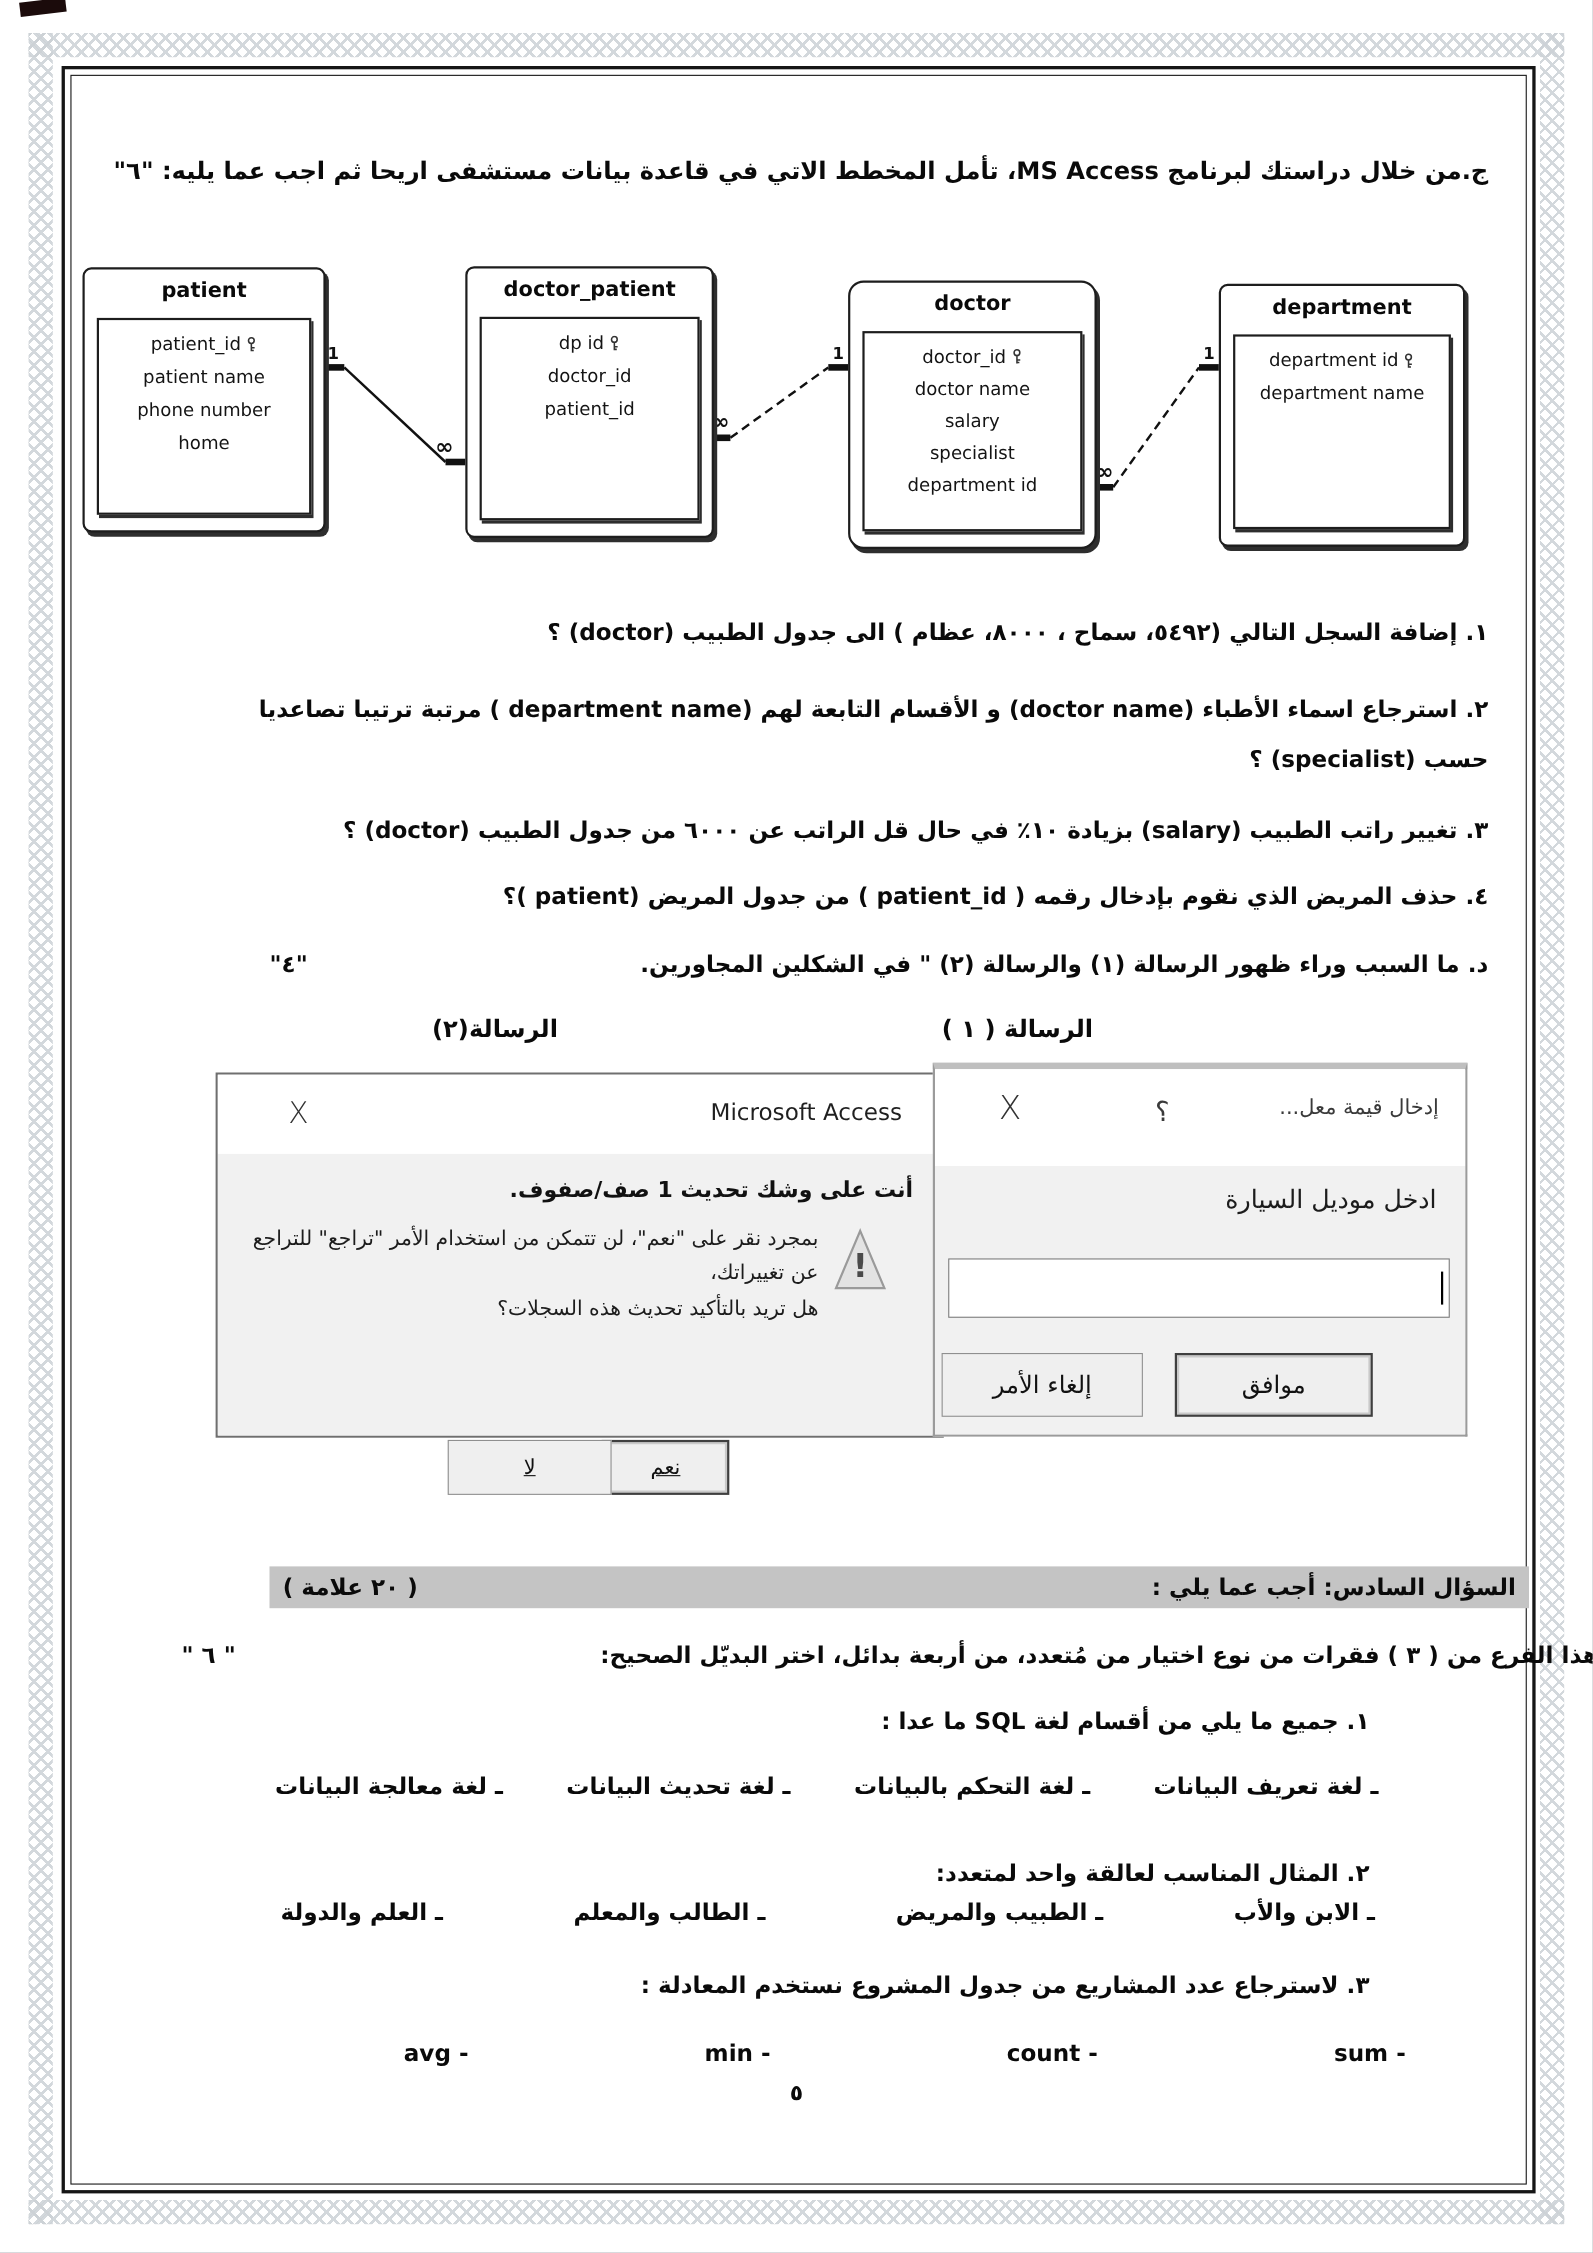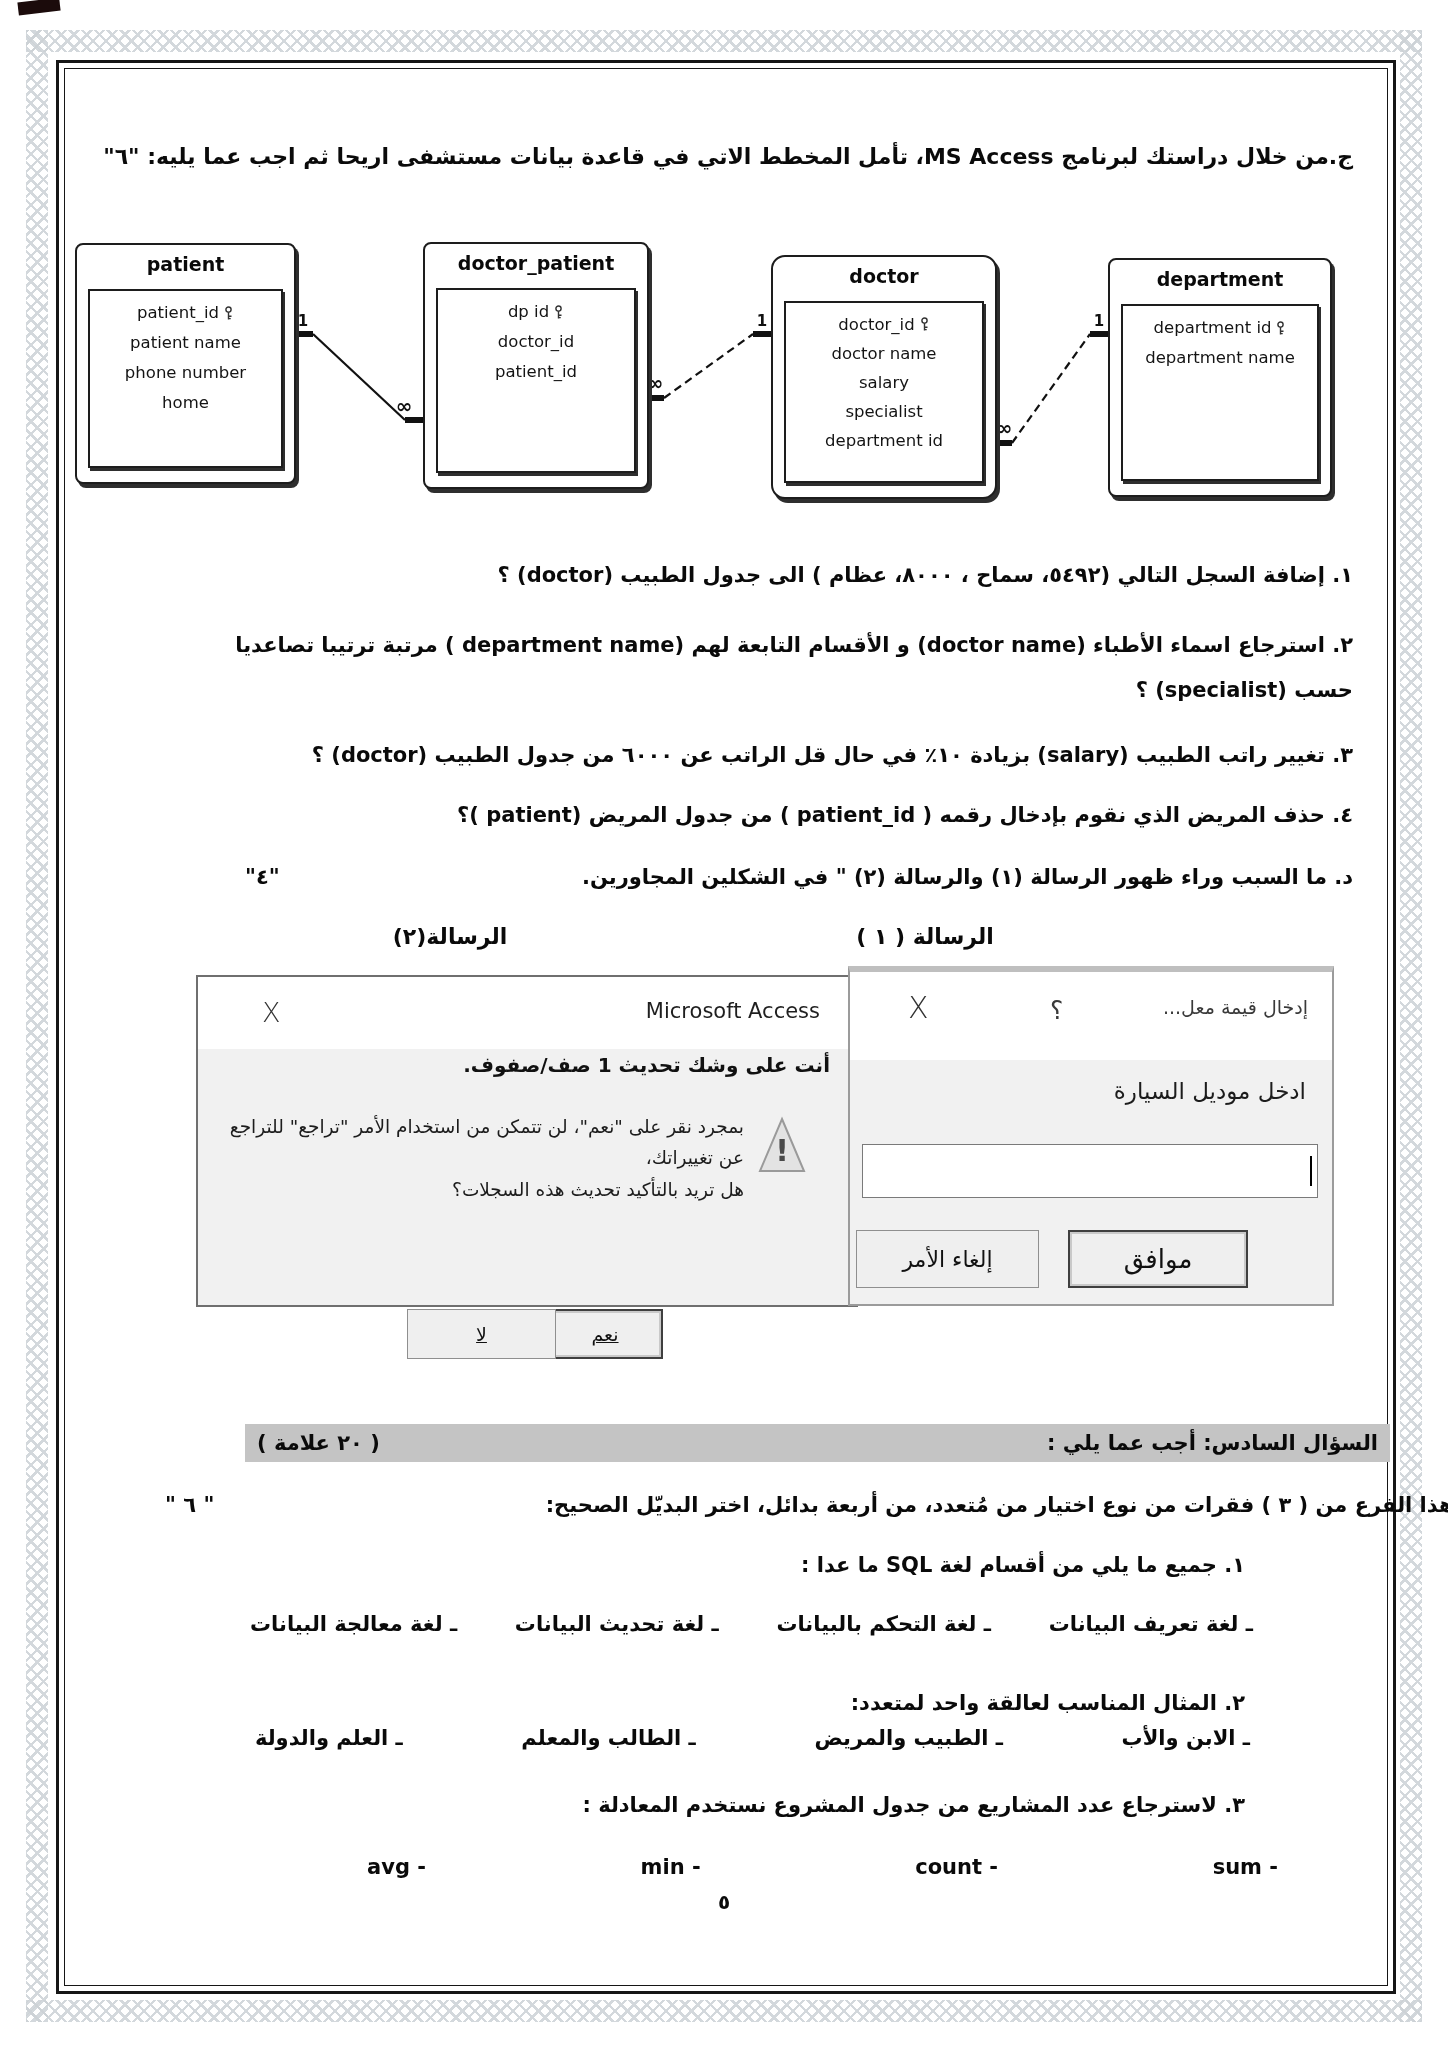--- a/index.html
+++ b/index.html
@@ -62,35 +62,35 @@
   .dlg-title{position:absolute;direction:rtl;color:#1f1f1f;}
   .dlg-update .dlg-title{right:36px;top:22px;font-size:21px;}
   .dlg-param .dlg-title{right:24px;top:24px;font-size:19px;color:#3a3a3a;}
   .dlg-close{position:absolute;color:#333;font-weight:300;cursor:default;}
   .dlg-update .dlg-close{left:64px;top:20px;font-size:27px;}
   .dlg-param .dlg-close{left:58px;top:18px;font-size:30px;}
   .dlg-help{position:absolute;left:200px;top:24px;font-size:25px;color:#3a3a3a;}
   .dlg-body{position:absolute;left:0;right:0;bottom:0;background:#f1f1f1;}
   .dlg-update .dlg-body{top:72px;}
   .dlg-param .dlg-body{top:88px;}
-  .upd-bold{direction:rtl;text-align:right;padding:4px 26px 0 0;font-weight:bold;font-size:20px;color:#111;}
+  .upd-bold{direction:rtl;text-align:right;padding:20px 26px 0 0;font-weight:bold;font-size:20px;color:#111;}
   .upd-row{position:absolute;right:50px;left:20px;top:62px;display:flex;direction:rtl;align-items:flex-start;gap:14px;}
   .upd-text{direction:rtl;text-align:right;font-size:18.5px;color:#1c1c1c;line-height:1.7;}
   .warn-tri{flex:0 0 auto;margin-top:4px;}
   .btn{position:absolute;background:#efefef;border:1.6px solid #8f8f8f;display:flex;align-items:center;justify-content:center;
        font-size:19px;color:#111;box-sizing:border-box;cursor:default;}
   .btn u{text-decoration:underline;}
   .btn-default{border:2.2px solid #3f3f3f;box-shadow:inset 0 0 0 2px #c9c9c9;}
   .btn-yes{left:349px;top:260px;width:116px;height:50px;}
   .btn-no{left:209px;top:260px;width:149px;height:50px;}
   .param-prompt{direction:rtl;text-align:right;padding:18px 26px 0 0;font-size:23px;color:#1c1c1c;}
   .param-input{position:absolute;left:12px;right:14px;top:84px;height:54px;background:#fff;border:1.6px solid #7a7a7a;
                display:flex;align-items:center;justify-content:flex-end;box-sizing:border-box;}
   .caret{width:2.5px;height:30px;background:#000;margin-right:5px;}
-  .btn-ok{left:218px;top:170px;width:180px;height:58px;font-size:26px;}
+  .btn-ok{left:218px;top:170px;width:180px;height:58px;font-size:22px;}
   .btn-cancel{left:6px;top:170px;width:183px;height:58px;font-size:22px;}
 
   
   .sec-bar{position:absolute;left:245px;right:58px;top:1424px;height:38px;background:#c4c4c4;
            display:flex;direction:rtl;align-items:center;justify-content:space-between;
            padding:0 12px;box-sizing:border-box;font-weight:bold;font-size:21px;}
   .intro{top:1490px;position:relative;}
   .intro-marks{left:70px;top:0;}
   .mcq-q{padding-right:108px;}
   .mq1{top:1550px;} .mq2{top:1688px;} .mq3{top:1790px;}

